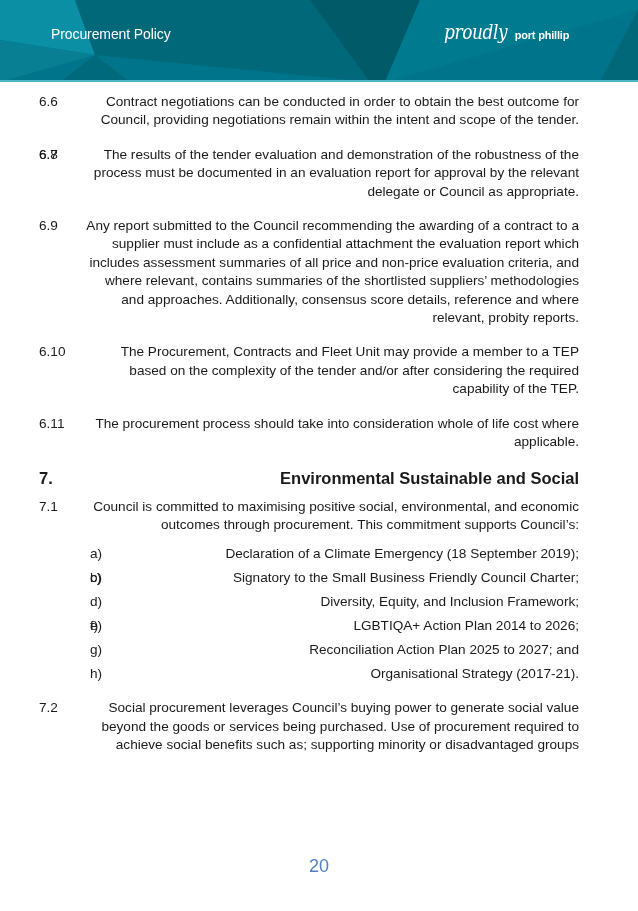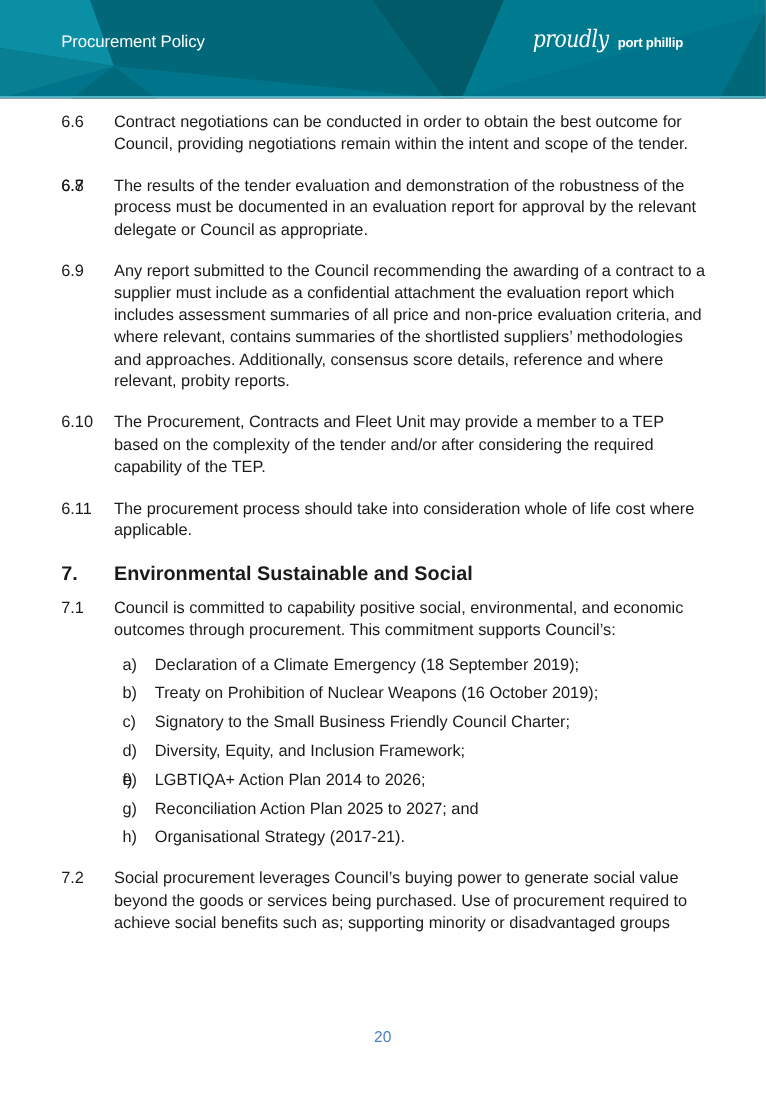--- a/index.html
+++ b/index.html
@@ -2,43 +2,43 @@
 <html><head>
 <meta charset="utf-8">
 <style>
   html, body { margin: 0; padding: 0; }
   body {
     width: 638px; height: 911px; overflow: hidden; background: #ffffff;
     font-family: "Liberation Sans", sans-serif; color: #1a1a1a; position: relative;
   }
   .header {
     position: absolute; left: 0; top: 0; width: 638px; height: 82px; overflow: hidden;
-    background: #7f1d1d;
+    background: #0f172a;
   }
   .header svg.bg { position: absolute; left: 0; top: 0; }
   .header-line { position: absolute; left: 0; top: 80px; width: 638px; height: 2px; background: #4fb3c4; }
   .doc-title {
     position: absolute; left: 51px; top: 26px; color: #ffffff; font-size: 14px; letter-spacing: -0.1px;
   }
   .logo { position: absolute; left: 444px; top: 20px; color: #fff; white-space: nowrap; }
   .logo .script {
     font-family: "DejaVu Serif", serif; font-style: italic; font-size: 20px; letter-spacing: -0.5px;
     display: inline-block; transform: scaleX(0.85); transform-origin: left center; margin-right: -8px;
   }
   .logo .brand { font-weight: bold; font-size: 11px; letter-spacing: -0.2px; }
 
-  .content { position: absolute; left: 51px; top: 93px; width: 540px; font-size: 13.6px; line-height: 18.4px; }
+  .content { position: absolute; left: 39px; top: 93px; width: 540px; font-size: 13.6px; line-height: 18.4px; text-align: right; }
   .clause { position: relative; padding-left: 44px; margin-bottom: 16px; }
   .clause .num { position: absolute; left: 0; top: 0; }
   .heading { position: relative; padding-left: 44px; font-weight: bold; font-size: 16.5px; line-height: 20px; margin-top: 2px; margin-bottom: 10px; }
   .heading .num { position: absolute; left: 0; top: 0; }
   .sublist { margin-top: 10px; margin-bottom: 10px; }
   .subitem { position: relative; padding-left: 78px; line-height: 18.4px; margin-bottom: 5.5px; }
   .subitem .letter { position: absolute; left: 51px; top: 0; }
-  .page-number { position: absolute; left: 0; width: 638px; top: 856px; text-align: center; color: #4f81bd; font-size: 13px; }
+  .page-number { position: absolute; left: 0; width: 638px; top: 856px; text-align: center; color: #4f81bd; font-size: 18px; }
   b { font-weight: bold; }
 </style>
 </head>
 <body>
 
 <div class="header">
   <svg class="bg" width="638" height="82" viewBox="0 0 638 82">
     <rect x="0" y="0" width="638" height="82" fill="#00748a"></rect>
     <polygon points="0,0 75,0 95,55 0,40" fill="#0a8fa4"></polygon>
     <polygon points="0,40 95,55 0,82" fill="#087f93"></polygon>
@@ -81,25 +81,25 @@
     <span>The procurement process should take into consideration whole of life cost where applicable.</span>
   </div>
 
   <div class="heading">
     <span class="num">7.</span>
     <span>Environmental Sustainable and Social</span>
   </div>
 
   <div class="clause" style="margin-bottom:11px;">
     <span class="num">7.1</span>
-    <span>Council is committed to capability positive social, environmental, and economic outcomes through procurement. This commitment supports Council’s:</span>
+    <span>Council is committed to maximising positive social, environmental, and economic outcomes through procurement. This commitment supports Council’s:</span>
   </div>
   <div class="sublist">
     <div class="subitem"><span class="letter">a)</span><span>Declaration of a Climate Emergency (18 September 2019);</span></div>
-    <div class="subitem"><span class="letter">b)</span><span>Treaty on Prohibition of Nuclear Weapons (16 October 2019);</span></div>
+    <div class="subitem"><span class="letter">b)</span></div>
     <div class="subitem"><span class="letter">c)</span><span>Signatory to the Small Business Friendly Council Charter;</span></div>
     <div class="subitem"><span class="letter">d)</span><span>Diversity, Equity, and Inclusion Framework;</span></div>
     <div class="subitem"><span class="letter">e)</span></div>
     <div class="subitem"><span class="letter">f)</span><span>LGBTIQA+ Action Plan 2014 to 2026;</span></div>
     <div class="subitem"><span class="letter">g)</span><span>Reconciliation Action Plan 2025 to 2027; and</span></div>
     <div class="subitem"><span class="letter">h)</span><span>Organisational Strategy (2017-21).</span></div>
   </div>
 
   <div class="clause" style="margin-top:16px;">
     <span class="num">7.2</span>

